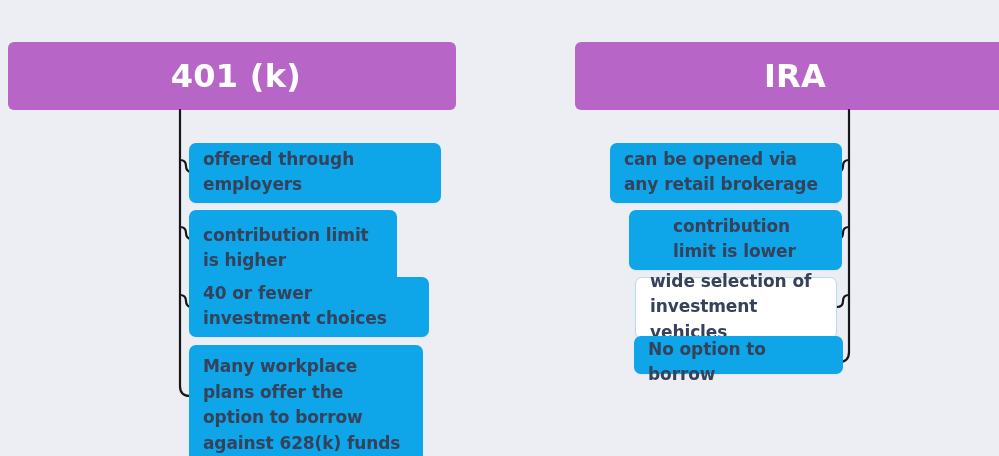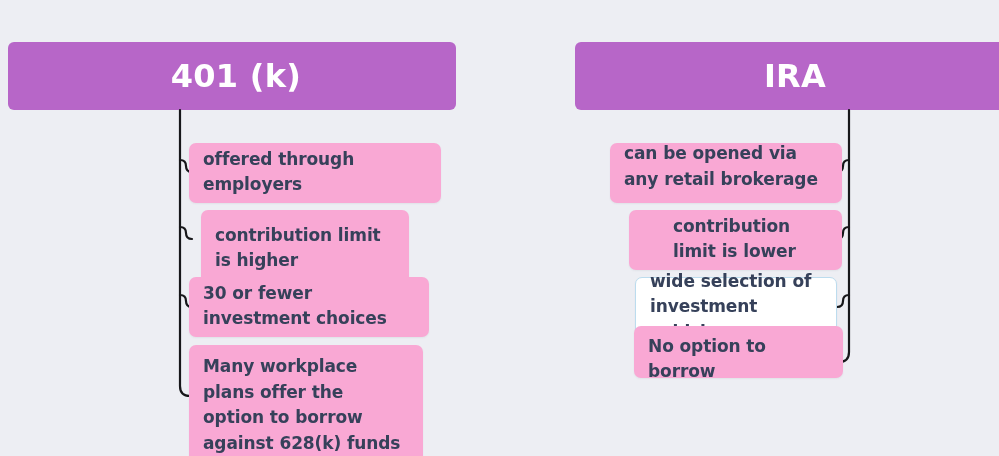--- a/index.html
+++ b/index.html
@@ -62,21 +62,21 @@
     fill: none;
     stroke: #17171a;
     stroke-width: 2.2;
     stroke-linecap: round;
     stroke-linejoin: round;
   }
 
   
   .card {
     position: absolute;
-    background: #f9a8d4;
+    background: #0ea5e9;
     border-radius: 7px;
     box-sizing: border-box;
     padding: 9px 14px 11px 14px;
     box-shadow: 0 1px 2px rgba(40, 45, 70, 0.06);
     display: flex;
     align-items: center;
   }
   .card .card-text {
     color: #36415a;
     font-size: 17px;
@@ -117,41 +117,41 @@
 
     <path d="M833,166 Q827,166 827,172 Q827,178 821,178" transform="translate(0,-6)"></path>
     <path d="M833,233 Q827,233 827,239 Q827,245 821,245" transform="translate(0,-6)"></path>
     <path d="M833,301 Q827,301 827,307 Q827,313 821,313" transform="translate(0,-6)"></path>
   </svg>
 
   <div class="card" style="left:173px; top:143px; width:252px; height:60px;">
     <span class="card-text">offered through employers</span>
   </div>
 
-  <div class="card" style="left:185px; top:210px; width:208px; height:78px;">
+  <div class="card" style="left:173px; top:210px; width:208px; height:78px;">
     <span class="card-text">contribution limit is higher</span>
   </div>
 
   <div class="card" style="left:173px; top:277px; width:240px; height:60px;">
-    <span class="card-text">30 or fewer investment choices</span>
+    <span class="card-text">40 or fewer investment choices</span>
   </div>
 
   <div class="card" style="left:173px; top:345px; width:234px; height:122px;">
     <span class="card-text">Many workplace plans offer the option to borrow against 628(k) funds</span>
   </div>
 
-  <div class="card align-right" style="left:594px; top:143px; width:232px; height:60px;align-items:flex-end;">
+  <div class="card align-right" style="left:594px; top:143px; width:232px; height:60px;">
     <span class="card-text">can be opened via any retail brokerage</span>
   </div>
 
   <div class="card align-right" style="left:613px; top:210px; width:213px; height:60px;padding-left:44px;">
     <span class="card-text">contribution limit is lower</span>
   </div>
 
   <div class="card align-right selected" style="left:619px; top:277px; width:202px; height:62px;">
     <span class="card-text">wide selection of investment vehicles</span>
   </div>
 
-  <div class="card align-right" style="left:618px; top:326px; width:209px; height:52px; padding-top:20px; padding-bottom:6px;">
+  <div class="card align-right" style="left:618px; top:336px; width:209px; height:38px; padding-top:20px; padding-bottom:6px;">
     <span class="card-text">No option to borrow</span>
   </div>
 
 </div>
 
 </body></html>

